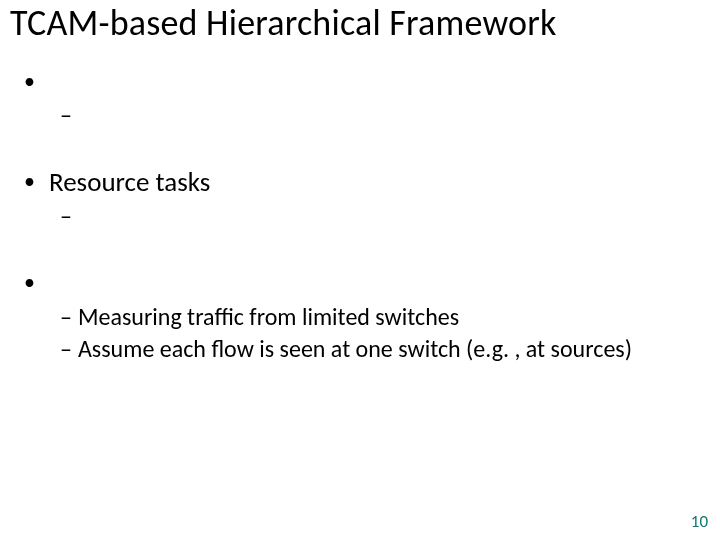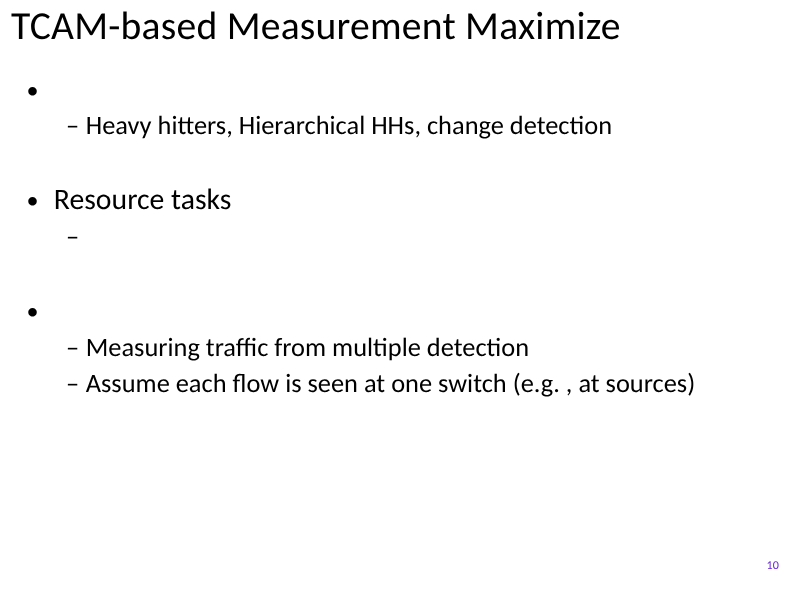--- a/index.html
+++ b/index.html
@@ -51,60 +51,59 @@
   .level2 .dash {
     margin-right: 6px;
     flex-shrink: 0;
   }
   .group-gap {
     height: 34px;
   }
   .page-number {
     position: absolute;
     right: 12px;
-    bottom: 20px;
-    font-size: 11px;
-    color: #6d28d9;
+    bottom: 8px;
+    font-size: 17px;
+    color: #0f766e;
   }
 </style>
 </head>
 <body>
 
 <div class="slide">
 
-  <div class="title">TCAM-based Measurement Maximize</div>
+  <div class="title">TCAM-based Hierarchical Framework</div>
 
   <div class="content">
 
     <div class="level1">
       <span class="bullet-dot">•</span>
     </div>
     <div class="level2">
       <span class="dash">–</span>
-      <span>Heavy hitters, Hierarchical HHs, change detection</span>
     </div>
 
     <div class="group-gap"></div>
 
     <div class="level1">
       <span class="bullet-dot">•</span>
       <span>Resource tasks</span>
     </div>
     <div class="level2">
       <span class="dash">–</span>
     </div>
 
     <div class="group-gap"></div>
 
     <div class="level1">
       <span class="bullet-dot">•</span>
     </div>
     <div class="level2">
       <span class="dash">–</span>
-      <span>Measuring traffic from multiple detection</span>
+      <span>Measuring traffic from limited switches</span>
     </div>
     <div class="level2">
       <span class="dash">–</span>
       <span>Assume each flow is seen at one switch (e.g. , at sources)</span>
     </div>
 
   </div>
 
   <div class="page-number">10</div>
 

